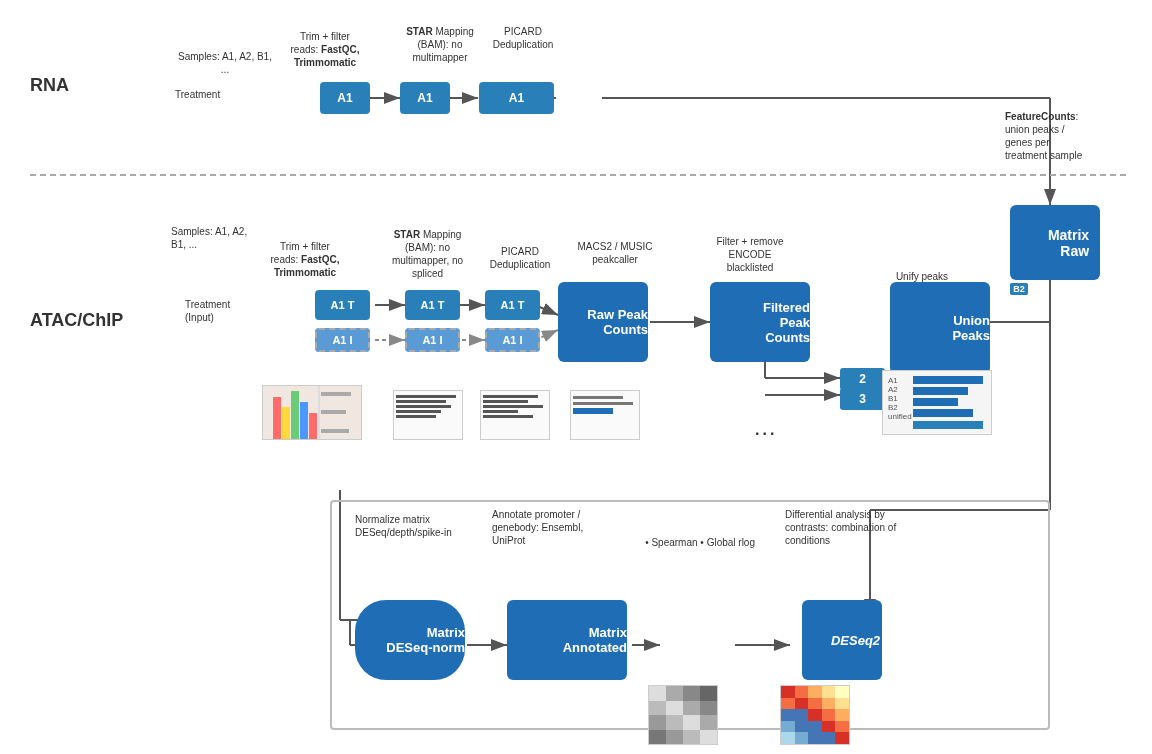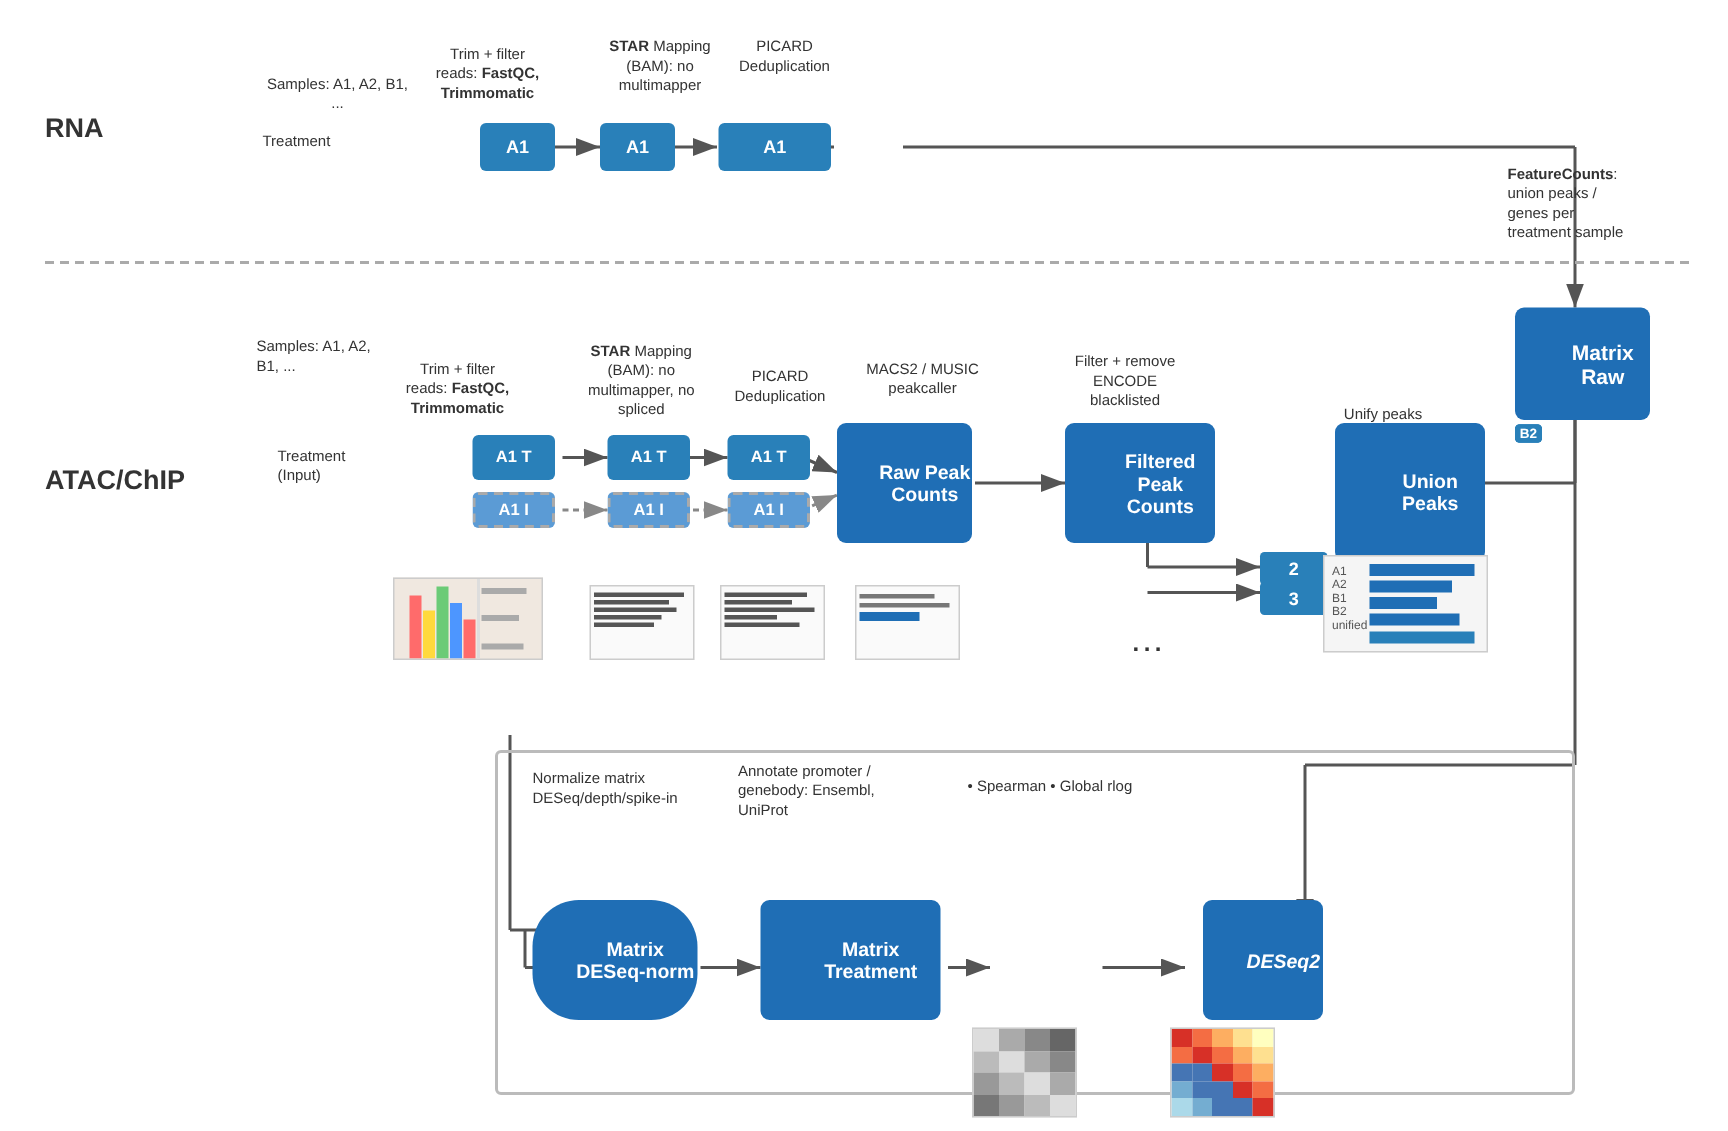--- a/index.html
+++ b/index.html
@@ -24,21 +24,21 @@
       font-weight: bold;
       color: #333;
     }
     .blue-box-large {
       background: #1f6eb5;
       color: white;
       border-radius: 6px;
       display: flex;
       align-items: center;
       justify-content: center;
-      text-align: center;
+      text-align: right;
       font-weight: bold;
       position: absolute;
       font-size: 13px;
       padding-left: 27px;
     }
     .blue-box-small {
       background: #2980b9;
       color: white;
       border-radius: 4px;
       display: flex;
@@ -263,27 +263,31 @@
     </div>
   </div>
 
   <div style="position:absolute; left:330px; top:500px; width:720px; height:230px; border:2px solid #bbb; border-radius:4px; background:transparent;"></div>
 
   <div class="annotation-text" style="left:355px; top:513px; width:120px; text-align:left;">Normalize matrix
 DESeq/depth/spike-in</div>
   <div class="annotation-text" style="left:492px; top:508px; width:120px; text-align:left;">Annotate promoter
 / genebody:
 Ensembl, UniProt</div>
-  <div class="annotation-text" style="left:645px; top:518px; width:110px; text-align:left;">• Spearman
+  <div class="annotation-text" style="left:645px; top:536px; width:110px; text-align:right;">• Spearman
 • Global rlog</div>
+  <div class="annotation-text" style="left:785px; top:508px; width:130px; text-align:left;">Differential analysis
+by contrasts:
+combination of
+conditions</div>
 
   <div class="blue-box-large" style="left:355px; top:600px; width:110px; height:80px;border-radius:31px;">Matrix
 DESeq-norm</div>
   <div class="blue-box-large" style="left:507px; top:600px; width:120px; height:80px;">Matrix
-Treatment</div>
+Annotated</div>
   <div class="blue-box-large" style="left:802px; top:600px; width:80px; height:80px;font-style:italic;">DESeq2</div>
 
   <div style="position:absolute; left:648px; top:685px; width:70px; height:60px; background:#f0f0f0; border:1px solid #ccc; overflow:hidden;">
     <div style="display:grid; grid-template-columns:repeat(4,1fr); grid-template-rows:repeat(4,1fr); width:100%; height:100%;">
       <div style="background:#ddd;"></div>
         <div style="background:#aaa;"></div>
         <div style="background:#888;"></div>
         <div style="background:#666;"></div>
       <div style="background:#bbb;"></div>
         <div style="background:#ddd;"></div>

